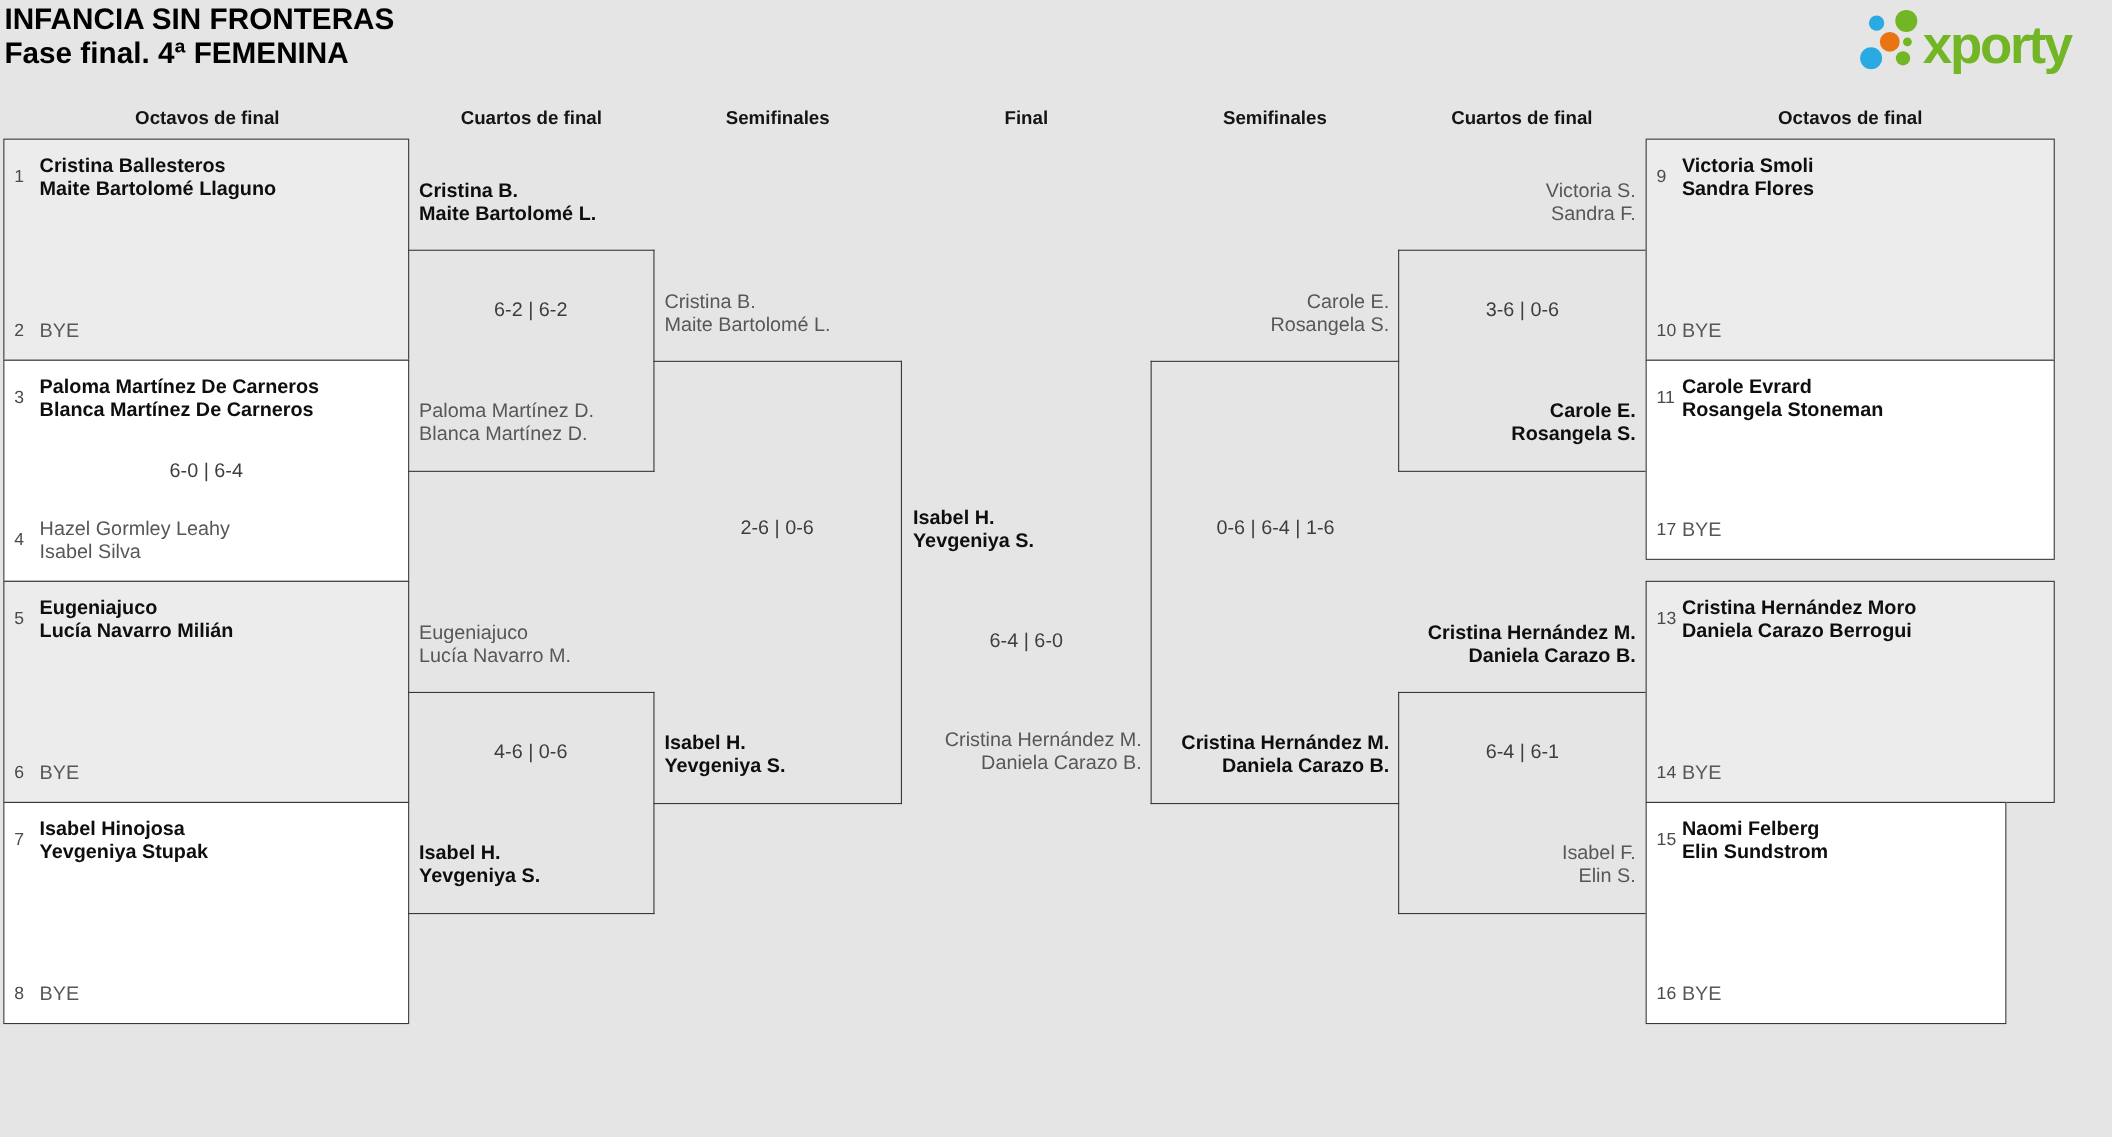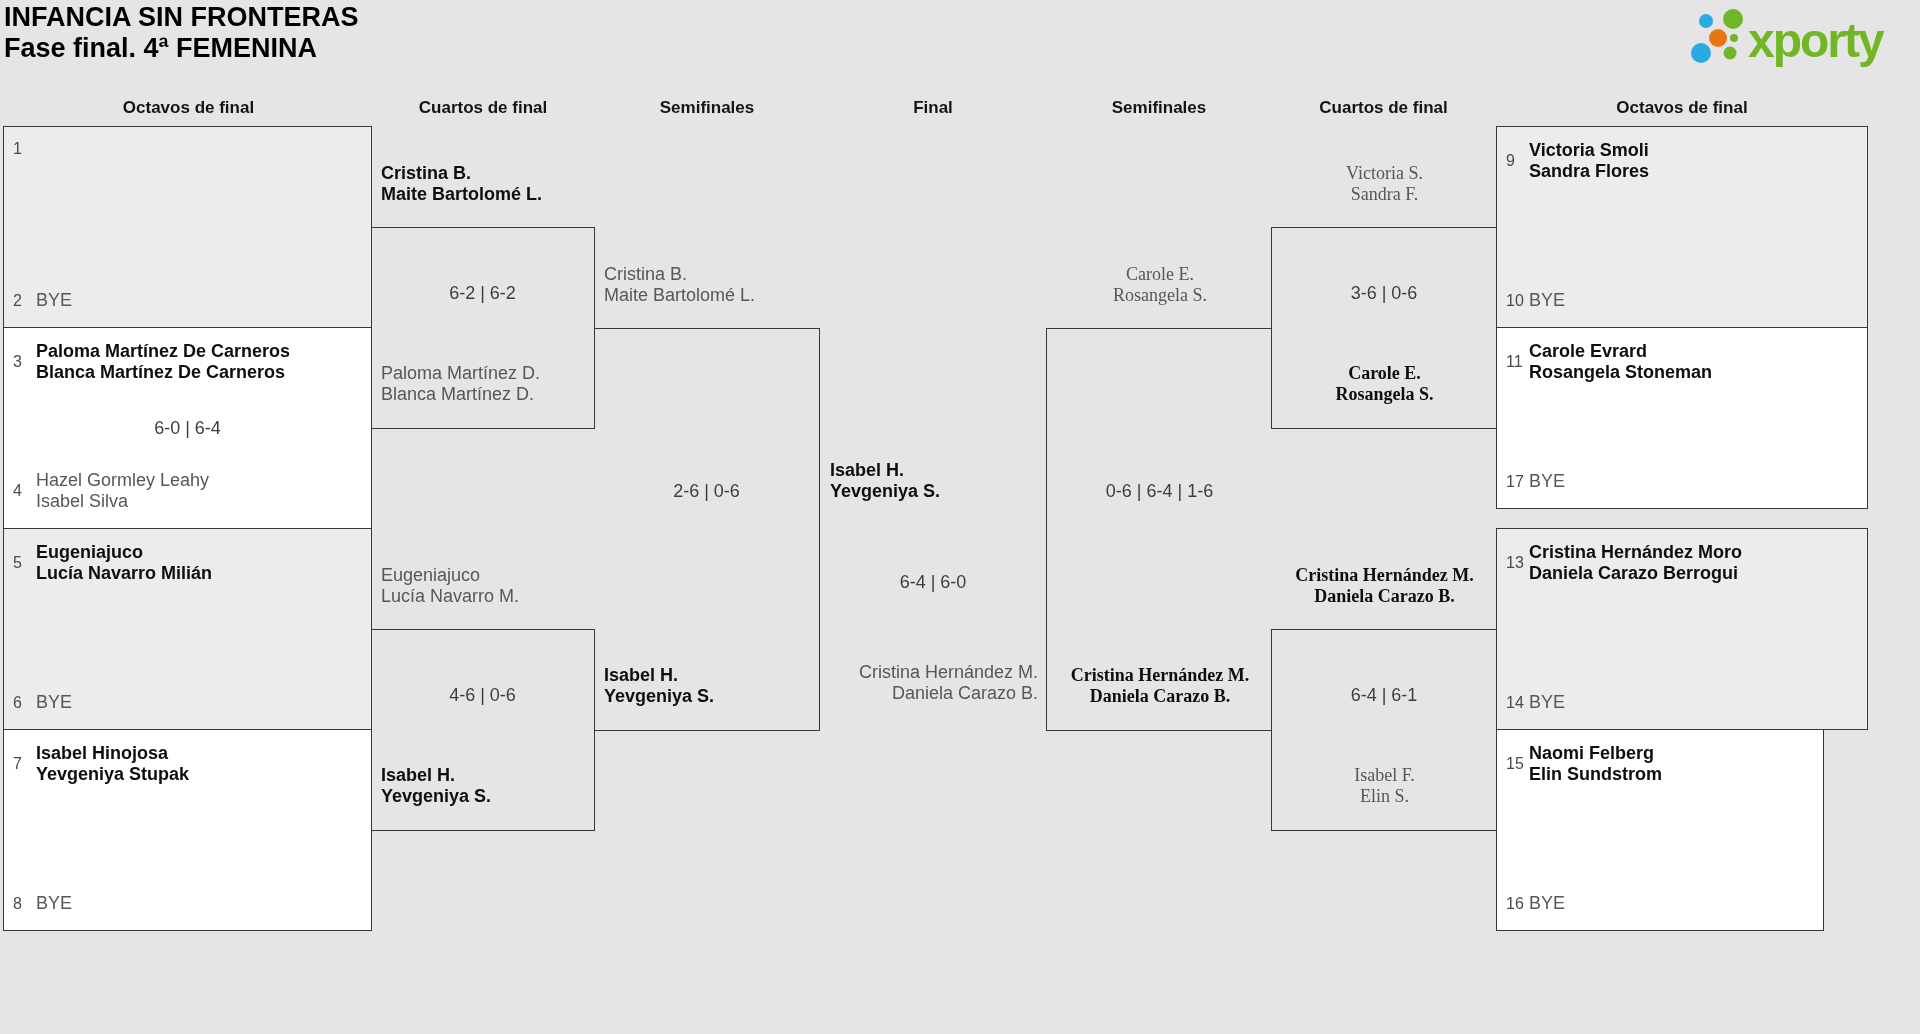--- a/index.html
+++ b/index.html
@@ -30,22 +30,22 @@
   .oscore{position:absolute;left:0;right:0;top:50%;transform:translateY(-50%);
           text-align:center;font-size:18px;color:#3d3d3d;}
 
   
   .match{position:absolute;border:1.5px solid #383838;box-sizing:border-box;background:transparent;}
   .match.leftside{border-left:none;}
   .match.rightside{border-right:none;}
   .team-above{position:absolute;bottom:calc(100% + 23px);left:10px;right:9px;}
   .team-in{position:absolute;bottom:23px;left:10px;right:9px;margin-top:28px;}
   .leftside .team-above,.leftside .team-in{text-align:left;}
-  .rightside .team-above,.rightside .team-in{text-align:center;font-family:Liberation Serif, serif;}
-  .score{position:absolute;left:0;right:0;text-align:center;font-size:18px;color:#3d3d3d;margin-top:12px;}
+  .rightside .team-above,.rightside .team-in{text-align:right;}
+  .score{position:absolute;left:0;right:0;text-align:center;font-size:18px;color:#3d3d3d;}
   .qf .score{top:43px;}
   .sf .score{top:140px;}
 
   
   .final-winner{position:absolute;left:830px;top:460px;text-align:left;}
   .final-score{position:absolute;left:820px;width:226px;top:572px;text-align:center;font-size:18px;color:#3d3d3d;}
   .final-loser{position:absolute;right:882px;top:662px;text-align:right;}
 </style>
 </head>
 <body>
@@ -73,20 +73,22 @@
   <div class="colhead" style="left:371px;width:224px">Cuartos de final</div>
   <div class="colhead" style="left:594px;width:226px">Semifinales</div>
   <div class="colhead" style="left:820px;width:226px">Final</div>
   <div class="colhead" style="left:1046px;width:226px">Semifinales</div>
   <div class="colhead" style="left:1271px;width:225px">Cuartos de final</div>
   <div class="colhead" style="left:1496px;width:372px">Octavos de final</div>
 
   <div class="obox gray" style="left:3px;top:126px;width:369px;height:202px">
     <div class="slot top">
         <span class="seed">1</span>
+        <span class="t w">Cristina Ballesteros
+Maite Bartolomé Llaguno</span>
       </div>
     <div class="oscore"></div>
     <div class="slot bot">
         <span class="seed">2</span>
         <span class="t l">BYE</span>
       </div>
   </div>
   <div class="obox" style="left:3px;top:327px;width:369px;height:202px">
     <div class="slot top">
         <span class="seed">3</span>

